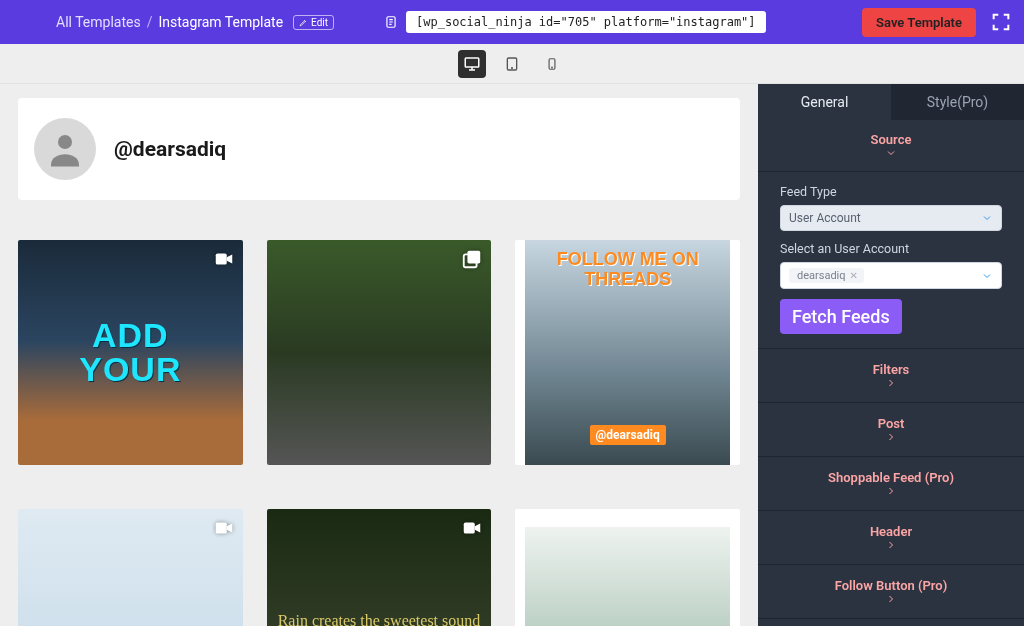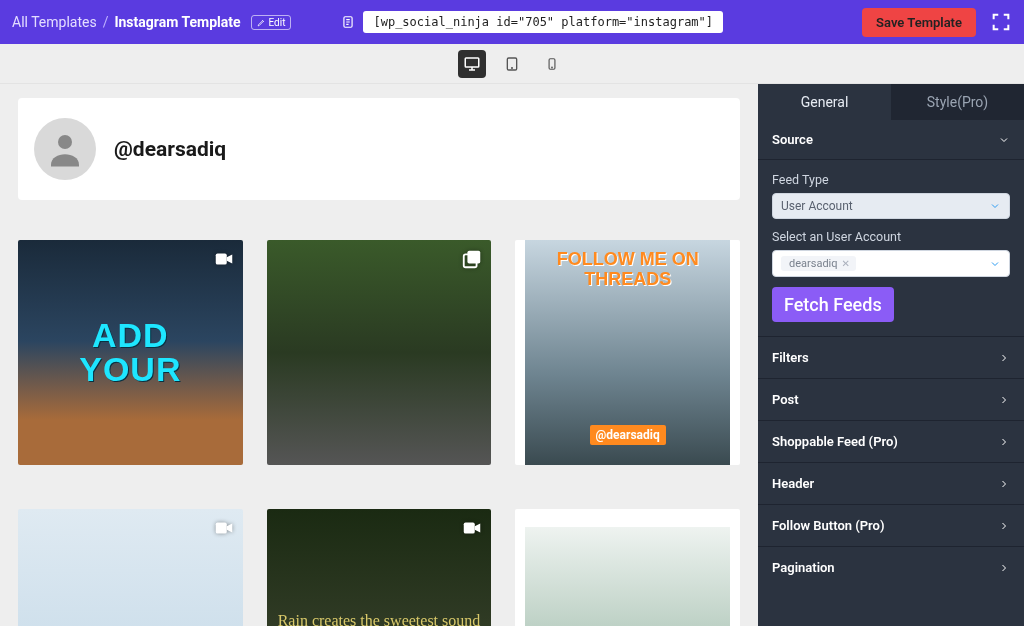--- a/index.html
+++ b/index.html
@@ -1,23 +1,23 @@
 <!DOCTYPE html>
 <html><head>
 <meta charset="utf-8">
 <style>
 * { margin: 0; padding: 0; box-sizing: border-box; font-family: -apple-system, BlinkMacSystemFont, "Segoe UI", Roboto, sans-serif; }
 body { width: 1024px; height: 626px; overflow: hidden; background: #eeeeee; }
 
 
 .topbar { height: 44px; background: #5a3be0; display: flex; align-items: center; padding: 0 12px; color: #fff; }
 .breadcrumb { display: flex; align-items: center; gap: 6px; font-size: 14px; }
-.breadcrumb a { color: #e3ddff; text-decoration: none; }
+.breadcrumb a { color: #e3ddff; text-decoration: none; margin-left: 44px; }
 .breadcrumb .sep { color: #bfb2ff; }
-.breadcrumb .current { color: #fff; font-weight: 700; }
+.breadcrumb .current { color: #fff; font-weight: 400; }
 .edit-badge { font-size: 10px; border: 1px solid rgba(255,255,255,.6); border-radius: 3px; padding: 1px 5px; margin-left: 4px; display:inline-flex; align-items:center; gap:3px;}
 .shortcode-wrap { display:flex; align-items:center; margin-left: 50px; gap:8px;}
 .shortcode-icon { width:14px; height:14px; color:#fff; }
 .shortcode { background: #fff; color: #222; font-family: "SFMono-Regular", Menlo, monospace; font-size: 12px; padding: 4px 10px; border-radius: 3px; white-space: nowrap; }
 .topbar-right { margin-left: auto; display: flex; align-items: center; gap: 14px; }
 .save-btn { background: #ef4444; color: #222; border: none; border-radius: 4px; padding: 7px 14px; font-size: 13px; font-weight: 600; cursor: pointer; }
 .fullscreen-icon { width: 22px; height: 22px; color: #fff; cursor: pointer; }
 
 
 .devicebar { height: 40px; background: #eeeeee; display: flex; align-items: center; justify-content: center; gap: 12px; border-bottom: 1px solid #e3e3e3; }
@@ -52,23 +52,23 @@
 .t3 .inner, .t6 .inner { position:absolute; left:10px; right:10px; top:0; bottom:0; }
 .t3 .inner { background: linear-gradient(180deg,#c7d6e0 0%, #6e8490 60%, #3a4a50 100%); display:flex; flex-direction:column; align-items:center; padding-top:10px;}
 .t6 .inner { background: linear-gradient(180deg,#eef3f0 0%, #bcd0c4 50%, #7a9484 100%); top:18px; bottom:0;}
 
 
 .sidebar { width: 266px; background: #2b3340; color: #cfd6e0; display: flex; flex-direction: column; font-size: 13px; }
 .tabs { display: flex; height: 36px; }
 .tab { flex: 1; display:flex; align-items:center; justify-content:center; font-size: 14px; cursor:pointer; background:#202632; color:#9aa4b2;}
 .tab.active { background:#2b3340; color:#e6ebf2; }
 .panel { padding: 0; flex:1; overflow:auto; }
-.sec-header { display:flex; align-items:center; justify-content:space-between; padding: 12px 14px; font-weight:600; color:#ffffff; cursor:pointer;}
+.sec-header { display:flex; align-items:center; justify-content:space-between; padding: 12px 14px; font-weight:600; color:#fca5a5; cursor:pointer;flex-direction:column;}
 .sec-header.sub { border-top:1px solid #1e2430; padding:13px 14px; font-weight:600; }
-.sec-body { padding: 6px 14px 14px; }
+.sec-body { padding: 6px 22px 14px; }
 .field-label { font-size: 12.5px; color:#cfd6e0; margin: 6px 0 6px; }
 .select { width:100%; background:#e6ebf2; border:1px solid #cfd6e0; border-radius:4px; padding:5px 8px; font-size:12px; color:#5a6270; display:flex; align-items:center; justify-content:space-between; cursor:pointer;}
 .select.plain { background:#fff; }
 .chip { background:#f2f4f8; color:#7a828e; font-size:11px; padding:1px 6px 1px 8px; border-radius:3px; display:inline-flex; align-items:center; gap:4px;}
 .chip .x { font-size:10px; color:#aab0bc; }
 .fetch-btn { margin-top:10px; background:#8b5cf6; color:#fff; border:none; border-radius:4px; padding:7px 12px; font-size:18px; font-weight:500; cursor:pointer;}
 .chev { width:12px; height:12px; }
 .chev.blue { color:#2c9cf2; }
 .divider-top { border-top:1px solid #1e2430; }
 

